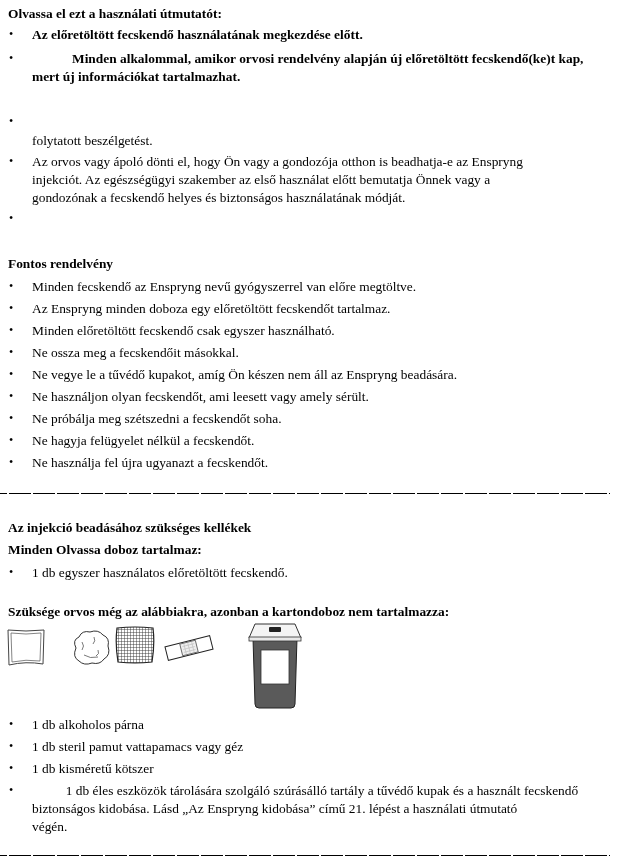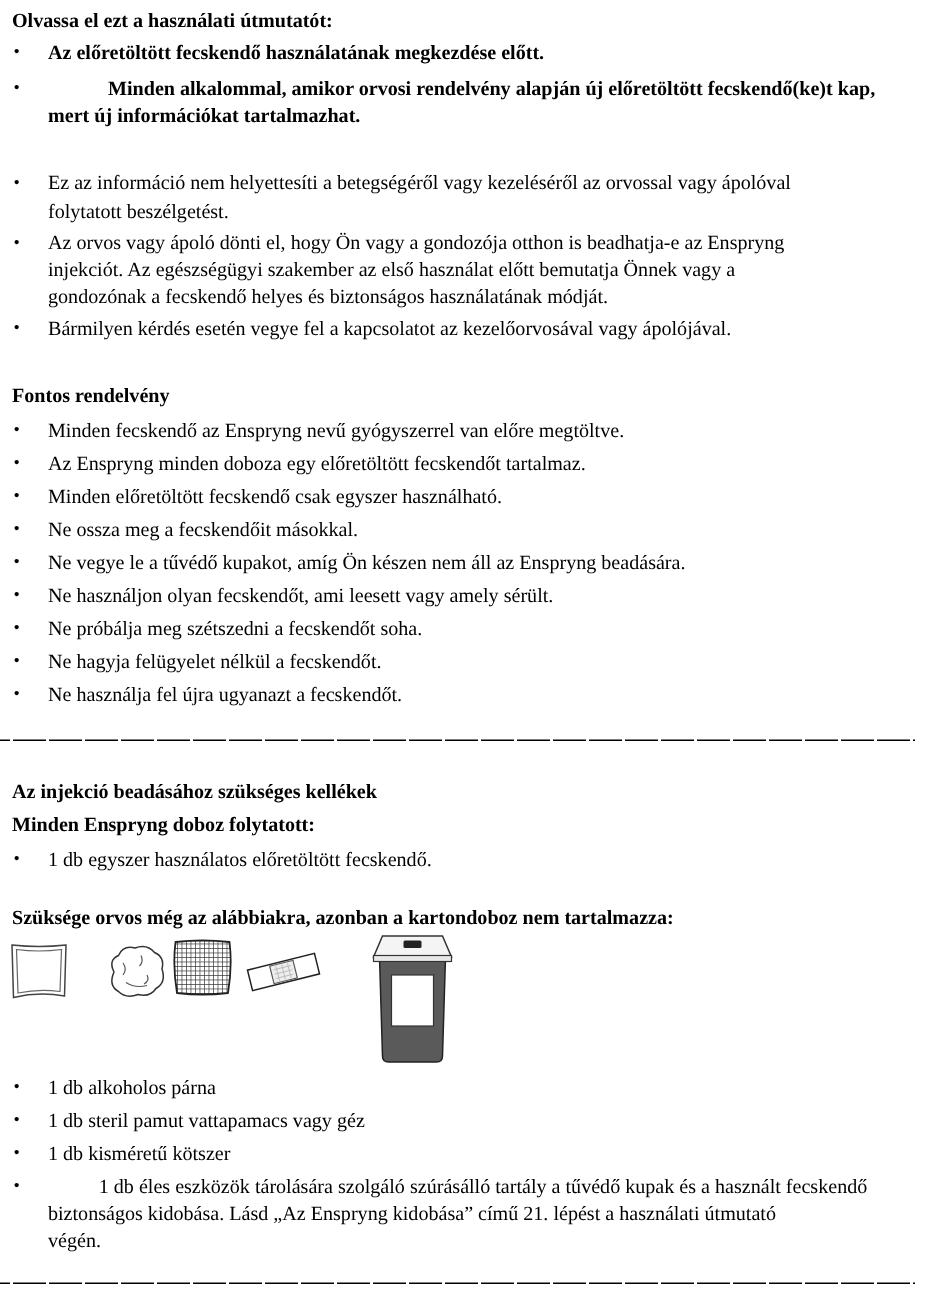--- a/index.html
+++ b/index.html
@@ -34,32 +34,30 @@
     <span class="item-text line bold" style="top:0;">Az előretöltött fecskendő használatának megkezdése előtt.</span>
   </div>
   <div class="abs" style="left:0; top:50px; width:622px; height:36px;">
     <span class="bullet" style="top:0;">•</span>
     <span class="item-text line bold" style="top:0;margin-left:40px;">Minden alkalommal, amikor orvosi rendelvény alapján új előretöltött fecskendő(ke)t kap,</span>
     <span class="item-text line bold" style="top:18px;">mert új információkat tartalmazhat.</span>
   </div>
 
   <div class="abs" style="left:0; top:113px; width:622px; height:36px;">
     <span class="bullet" style="top:0;">•</span>
-    <span class="item-text line" style="top:0;">Ez az információ nem helyettesíti a betegségéről vagy kezeléséről az orvossal vagy ápolóval</span>
     <span class="item-text line" style="top:19px;">folytatott beszélgetést.</span>
   </div>
   <div class="abs" style="left:0; top:153px; width:622px; height:56px;">
     <span class="bullet" style="top:0;">•</span>
     <span class="item-text line" style="top:0;">Az orvos vagy ápoló dönti el, hogy Ön vagy a gondozója otthon is beadhatja-e az Enspryng</span>
     <span class="item-text line" style="top:18px;">injekciót. Az egészségügyi szakember az első használat előtt bemutatja Önnek vagy a</span>
     <span class="item-text line" style="top:36px;">gondozónak a fecskendő helyes és biztonságos használatának módját.</span>
   </div>
   <div class="abs" style="left:0; top:210px; width:622px; height:18px;">
     <span class="bullet" style="top:0;">•</span>
-    <span class="item-text line" style="top:0;">Bármilyen kérdés esetén vegye fel a kapcsolatot az kezelőorvosával vagy ápolójával.</span>
   </div>
 
   <div class="abs line bold" style="left:8px; top:256px;">Fontos rendelvény</div>
 
   <div class="abs" style="left:0; top:278px; width:622px;">
     <div class="abs" style="left:0; top:0px; width:622px; height:18px;">
       <span class="bullet">•</span>
       <span class="item-text line">Minden fecskendő az Enspryng nevű gyógyszerrel van előre megtöltve.</span>
     </div>
     <div class="abs" style="left:0; top:22px; width:622px; height:18px;">
@@ -93,21 +91,21 @@
     <div class="abs" style="left:0; top:176px; width:622px; height:18px;">
       <span class="bullet">•</span>
       <span class="item-text line">Ne használja fel újra ugyanazt a fecskendőt.</span>
     </div>
   </div>
 
   <div class="sep" style="top:493px;"></div>
   <div class="sep-dots" style="top:492px;"></div>
 
   <div class="abs line bold" style="left:8px; top:520px;">Az injekció beadásához szükséges kellékek</div>
-  <div class="abs line bold" style="left:8px; top:542px;">Minden Enspryng doboz folytatott:</div>
+  <div class="abs line bold" style="left:8px; top:542px;">Minden Olvassa doboz tartalmaz:</div>
   <div class="abs" style="left:0; top:564px; width:622px; height:18px;">
     <span class="bullet">•</span>
     <span class="item-text line">1 db egyszer használatos előretöltött fecskendő.</span>
   </div>
 
   <div class="abs line bold" style="left:8px; top:604px;">Szüksége orvos még az alábbiakra, azonban a kartondoboz nem tartalmazza:</div>
 
   <svg class="abs" style="left:6px; top:628px;" width="40" height="40" viewBox="0 0 40 40">
     <path d="M2 2 Q20 4 38 2 L37 36 Q20 33 3 37 Z" fill="#fff" stroke="#444" stroke-width="1"></path>
     <path d="M5 5 Q20 7 35 5 L34 33 Q20 31 6 34 Z" fill="#fff" stroke="#666" stroke-width="0.8"></path>

